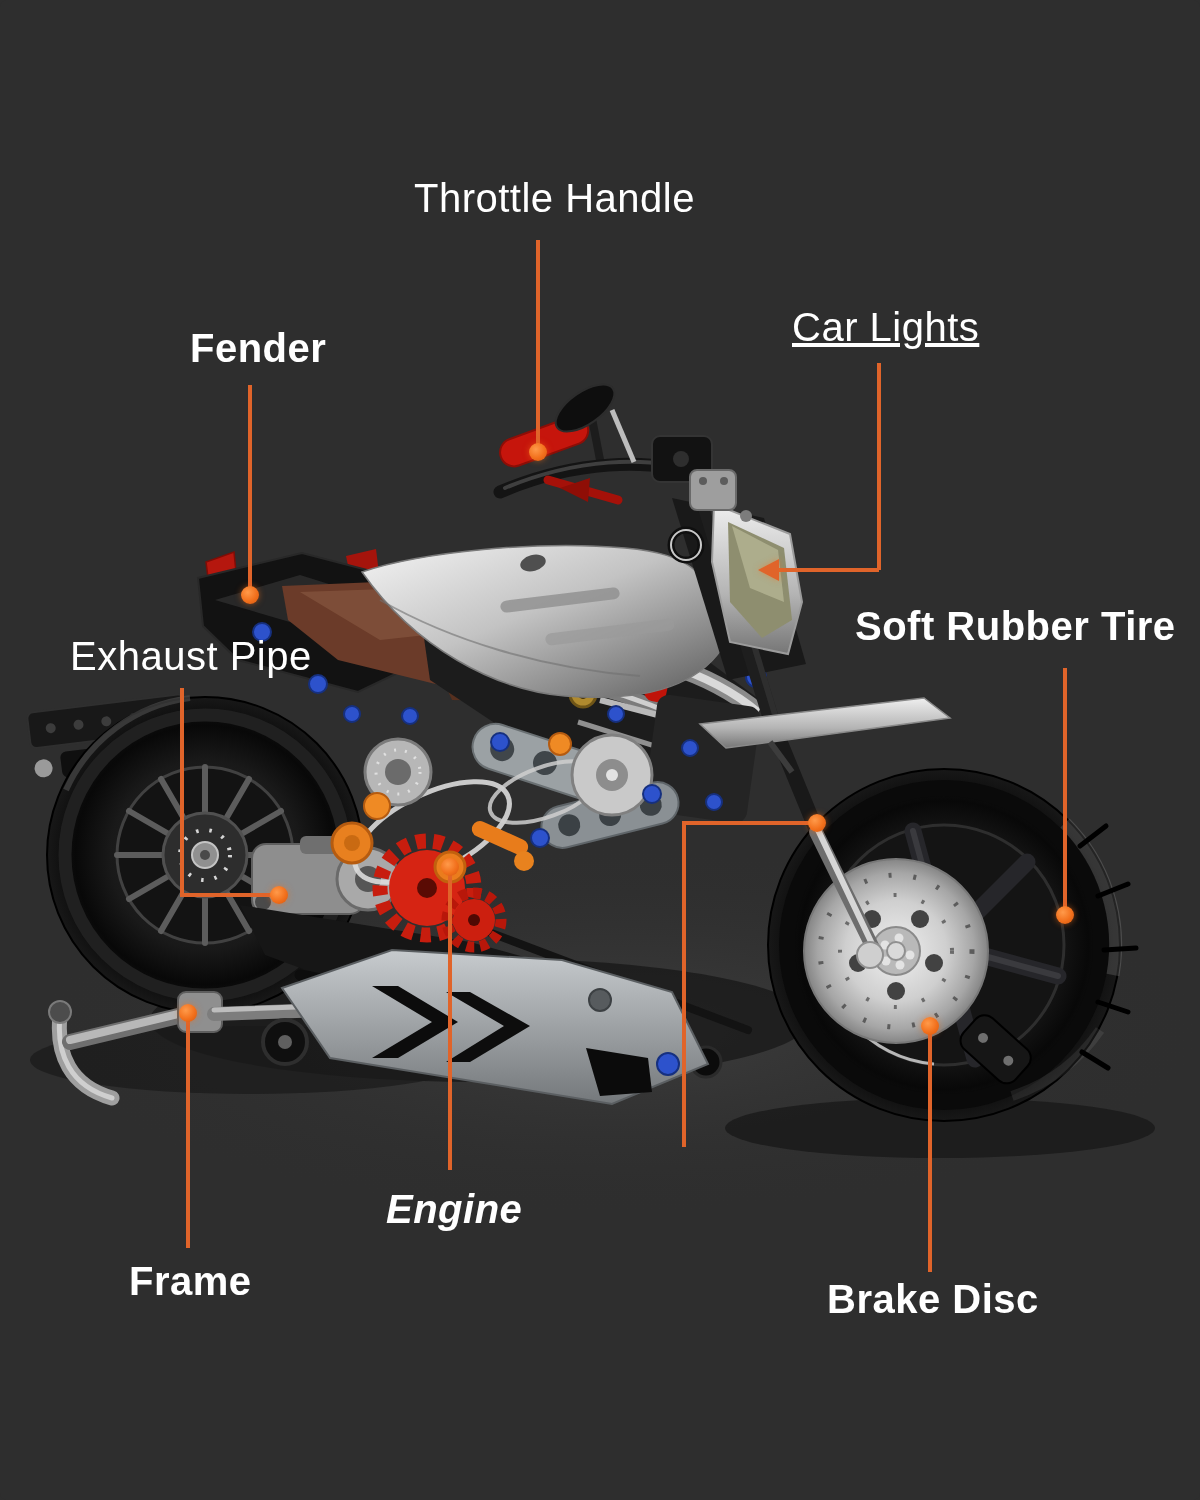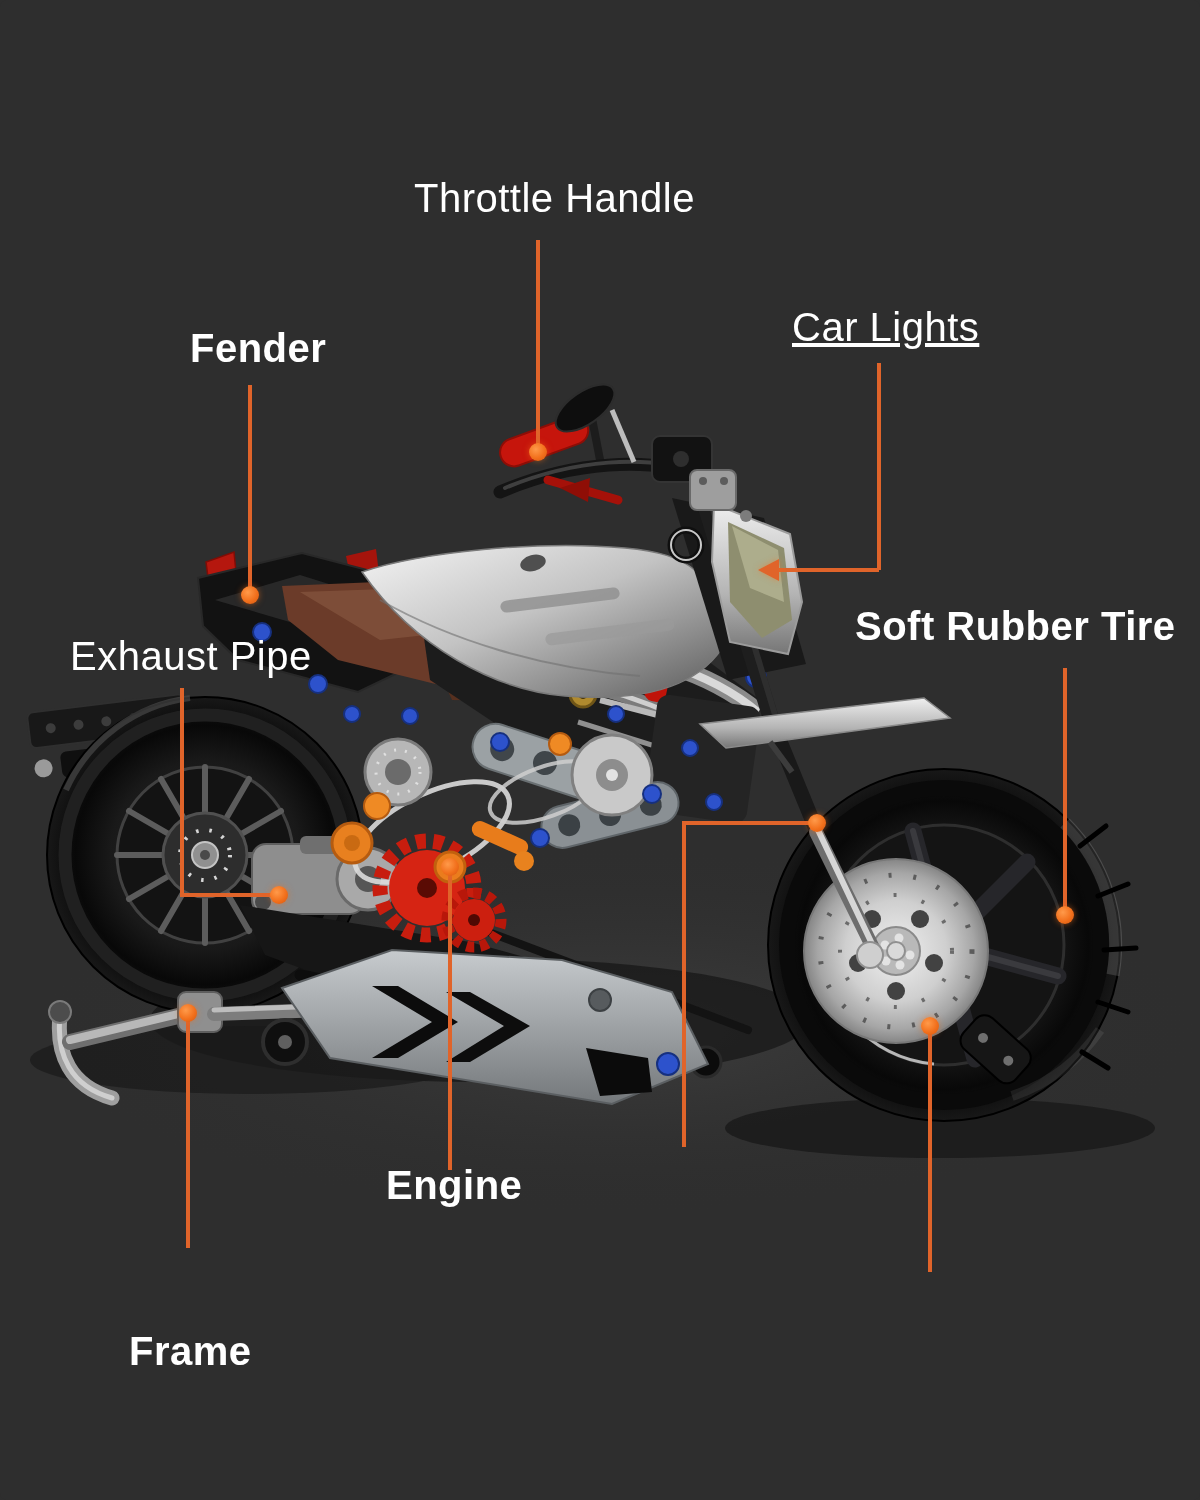--- a/index.html
+++ b/index.html
@@ -369,15 +369,16 @@
   <div class="cdot" style="left:179px;top:1004px;"></div>
 
   <div class="cline" style="left:928px;top:1026px;width:4px;height:246px;"></div>
   <div class="cdot" style="left:921px;top:1017px;"></div>
 
   <div class="callout-label w-reg" style="left:414px;top:177px;">Throttle Handle</div>
   <div class="callout-label w-reg" style="left:792px;top:306px;text-decoration:underline;">Car Lights</div>
   <div class="callout-label w-reg" style="left:190px;top:327px;font-weight:bold;">Fender</div>
   <div class="callout-label w-reg" style="left:70px;top:635px;">Exhaust Pipe</div>
   <div class="callout-label w-bold" style="left:855px;top:605px;">Soft Rubber Tire</div>
-  <div class="callout-label w-bold" style="left:386px;top:1164px;">Engine</div>
-  <div class="callout-label w-bold" style="left:129px;top:1330px;">Frame</div>
+  <div class="callout-label w-bold" style="left:386px;top:1188px;font-style:italic;">Engine</div>
+  <div class="callout-label w-bold" style="left:129px;top:1260px;">Frame</div>
+  <div class="callout-label w-bold" style="left:827px;top:1278px;">Brake Disc</div>
 </div>
 
 </body></html>

